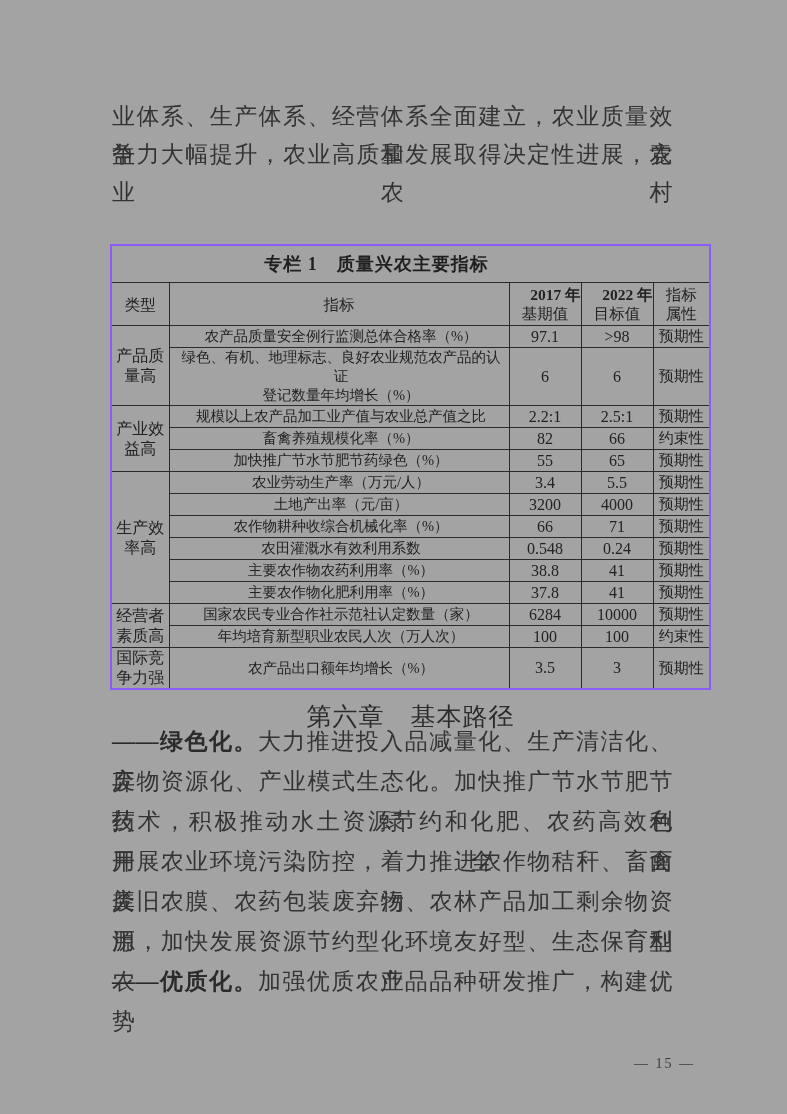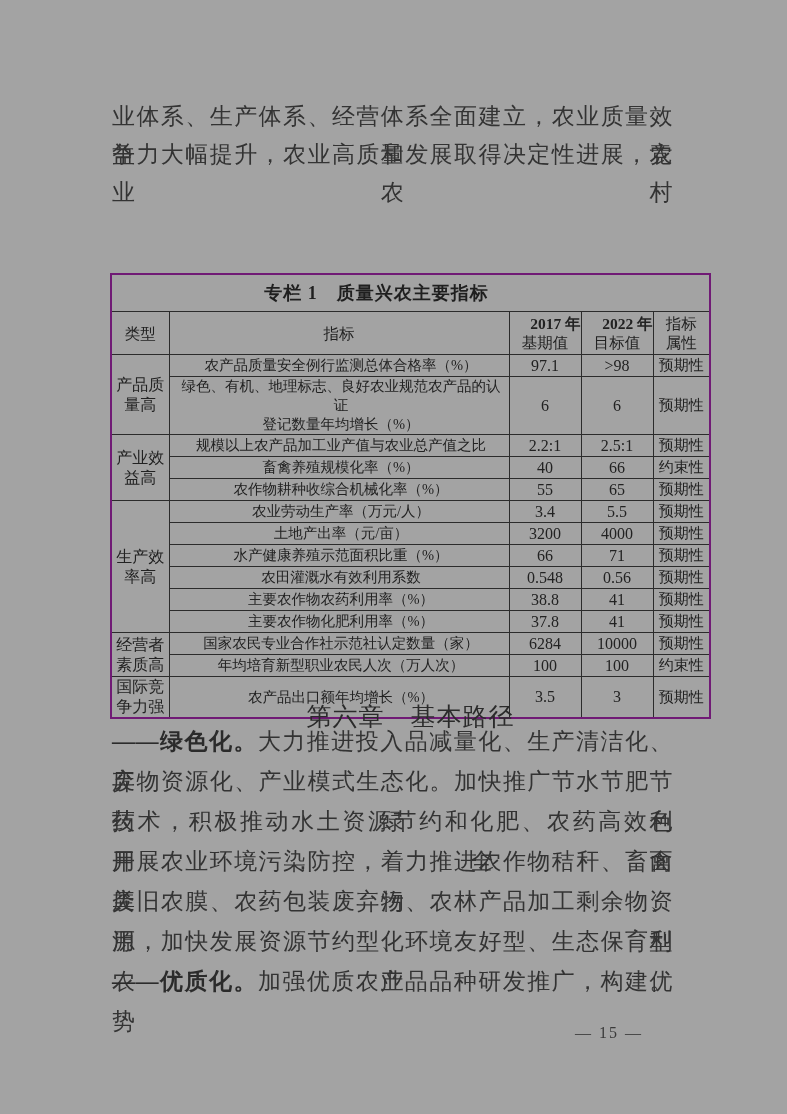--- a/index.html
+++ b/index.html
@@ -31,42 +31,42 @@
   .boxtable {
     position:absolute; left:110px; top:244px;
     border-collapse:collapse; table-layout:fixed;
     width:601px; color:#222222;
   }
   .boxtable td {
     border:1px solid #2b2b2b;
     text-align:center; vertical-align:middle;
     padding:0; overflow:hidden;
   }
-  .boxtable { border:2px solid #701a75;margin-top:29px; }
+  .boxtable { border:2px solid #8b5cf6; }
   .t-title {
     height:36px; font-size:18px; font-weight:700; color:#1f1f1f;
     text-align:center; padding-right:68px !important;
     letter-spacing:1px;
   }
   .t-head { height:43px; font-size:15.5px; line-height:19px;border-radius:12px; }
   .t-head .yr { font-weight:700;text-align:right; }
   .row-s { height:22px; }
   .row-d { height:46px; }
   .row-l { height:40px; }
   .cell-type { font-size:16px; line-height:20px; padding:0 2px !important; }
   .cell-ind {
     text-align:left; font-size:14.5px; line-height:19px;
     padding:0 2px 0 6px !important; white-space:pre-line;
   }
   .cell-num { font-size:16px; }
   .cell-attr { font-size:15px;font-family:Liberation Mono, monospace; }
   
   .pageno {
-    position:absolute; left:575px; top:1024px; width:120px;
-    font-size:16px; color:#3a3a3a; text-align:left; letter-spacing:2px;
+    position:absolute; left:575px; top:1056px; width:120px;
+    font-size:14px; color:#3a3a3a; text-align:right; letter-spacing:2px;
   }
 </style>
 </head>
 <body>
 
 <div class="page">
 
   <div class="para" style="top:98px;">
     <div class="pline j">业体系、生产体系、经营体系全面建立，农业质量效益和竞</div>
     <div class="pline j">争力大幅提升，农业高质量发展取得决定性进展，农业农村</div>
@@ -118,54 +118,54 @@
 
     <tr class="row-s">
       <td rowspan="3" class="cell-type">产业效益高</td>
       <td class="cell-ind">规模以上农产品加工业产值与农业总产值之比</td>
       <td class="cell-num">2.2:1</td>
       <td class="cell-num">2.5:1</td>
       <td class="cell-attr">预期性</td>
     </tr>
     <tr class="row-s">
       <td class="cell-ind">畜禽养殖规模化率（%）</td>
-      <td class="cell-num">40</td>
+      <td class="cell-num">82</td>
       <td class="cell-num">66</td>
       <td class="cell-attr">约束性</td>
     </tr>
     <tr class="row-s">
-      <td class="cell-ind">农作物耕种收综合机械化率（%）</td>
+      <td class="cell-ind">加快推广节水节肥节药绿色（%）</td>
       <td class="cell-num">55</td>
       <td class="cell-num">65</td>
       <td class="cell-attr">预期性</td>
     </tr>
 
     <tr class="row-s">
       <td rowspan="6" class="cell-type">生产效率高</td>
       <td class="cell-ind">农业劳动生产率（万元/人）</td>
       <td class="cell-num">3.4</td>
       <td class="cell-num">5.5</td>
       <td class="cell-attr">预期性</td>
     </tr>
     <tr class="row-s">
       <td class="cell-ind">土地产出率（元/亩）</td>
       <td class="cell-num">3200</td>
       <td class="cell-num">4000</td>
       <td class="cell-attr">预期性</td>
     </tr>
     <tr class="row-s">
-      <td class="cell-ind">水产健康养殖示范面积比重（%）</td>
+      <td class="cell-ind">农作物耕种收综合机械化率（%）</td>
       <td class="cell-num">66</td>
       <td class="cell-num">71</td>
       <td class="cell-attr">预期性</td>
     </tr>
     <tr class="row-s">
       <td class="cell-ind">农田灌溉水有效利用系数</td>
       <td class="cell-num">0.548</td>
-      <td class="cell-num">0.56</td>
+      <td class="cell-num">0.24</td>
       <td class="cell-attr">预期性</td>
     </tr>
     <tr class="row-s">
       <td class="cell-ind">主要农作物农药利用率（%）</td>
       <td class="cell-num">38.8</td>
       <td class="cell-num">41</td>
       <td class="cell-attr">预期性</td>
     </tr>
     <tr class="row-s">
       <td class="cell-ind">主要农作物化肥利用率（%）</td>

